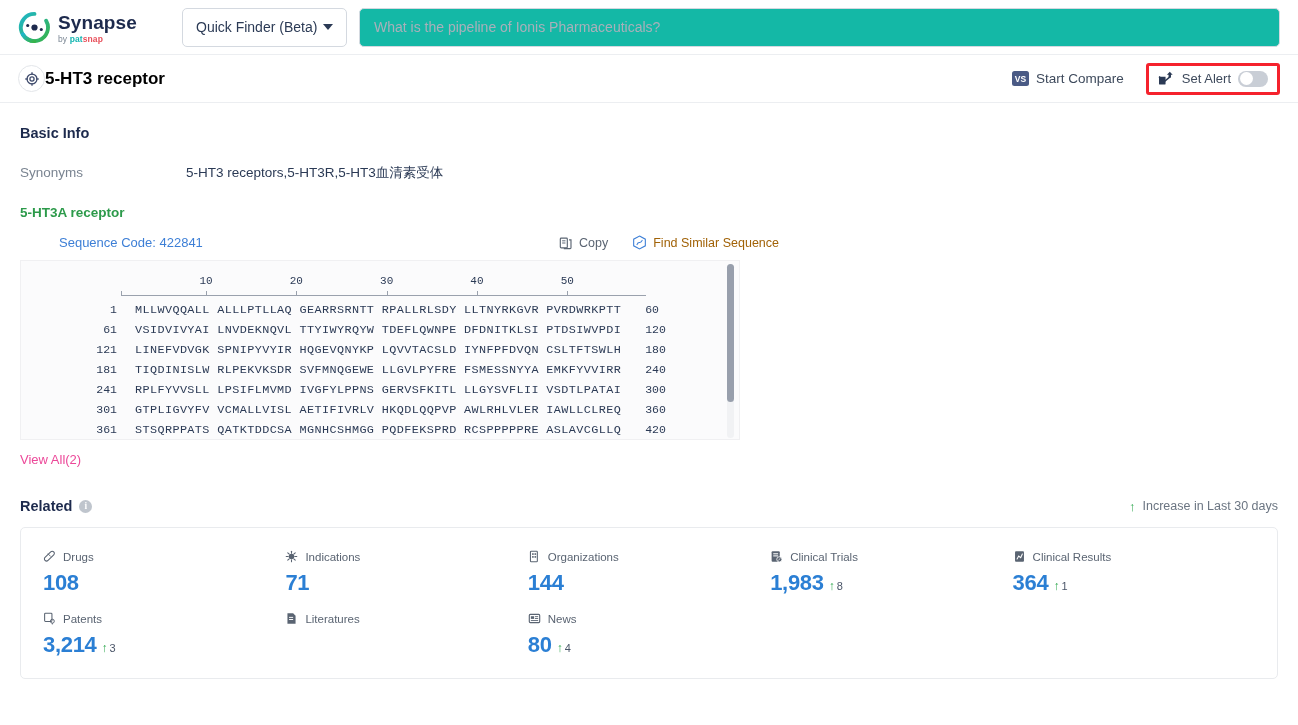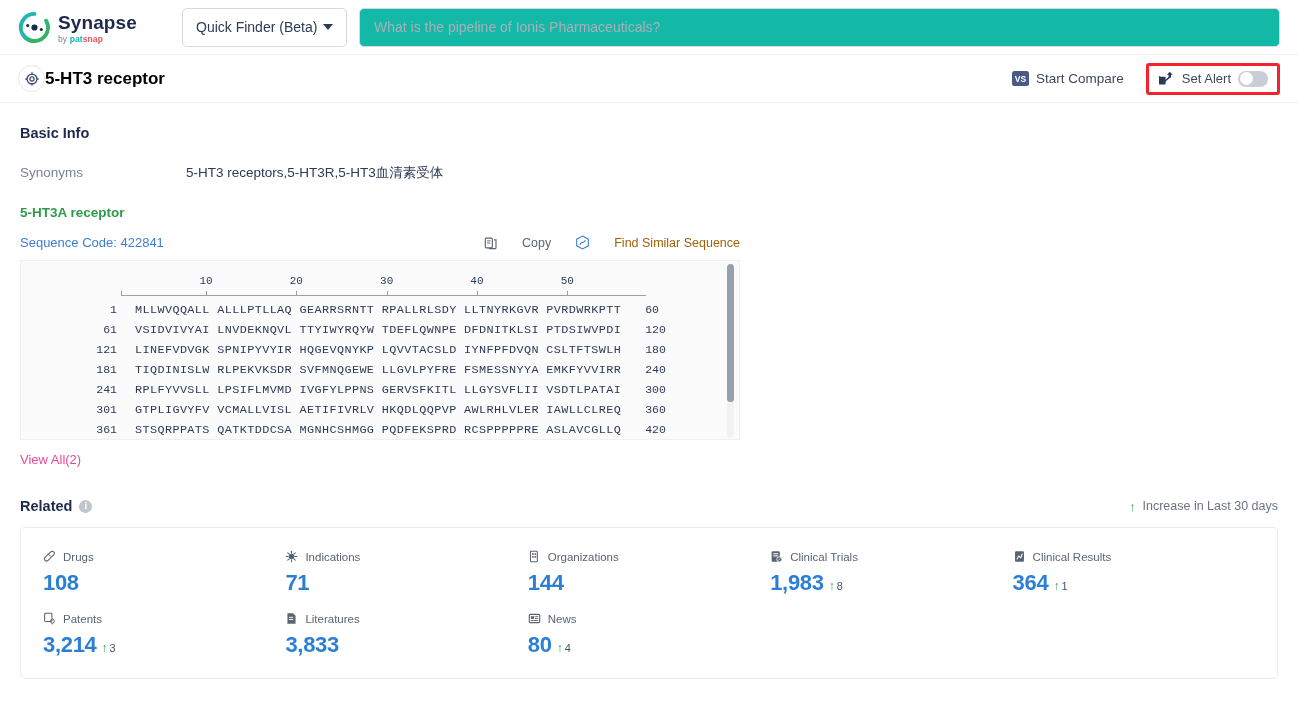--- a/index.html
+++ b/index.html
@@ -97,24 +97,24 @@
 
   
   .content { padding: 22px 20px 0 20px; }
   .section-head { font-size: 14.5px; font-weight: bold; color: #1d2a4d; }
 
   .row { display: flex; margin-top: 23px; }
   .row-label { width: 166px; flex: 0 0 166px; font-size: 13.5px; color: #7a8491; padding-top: 1px; }
   .row-value { font-size: 13.5px; color: #2b3a55; }
 
   .seq-name { font-size: 13.5px; font-weight: bold; color: #2c9a4a; }
-  .seq-code-line { display: flex; margin-top: 15px; }
+  .seq-code-line { display: flex; margin-top: 15px; margin-left: 39px; }
   .seq-code { font-size: 13px; color: #3d7fd6; cursor: pointer; }
   .seq-actions { margin-left: auto; display: flex; align-items: center; gap: 24px; }
-  .act { display: flex; align-items: center; gap: 24px; font-size: 12.5px; cursor: pointer; }
+  .act { display: flex; align-items: center; gap: 6px; font-size: 12.5px; cursor: pointer; }
   .act.copy { color: #5a6472; }
   .act.similar { color: #a16207; }
 
   .seq-panel {
     margin-top: 10px;
     width: 720px; height: 180px;
     background: #fbfbfc;
     border: 1px solid #f0f0f2;
     position: relative;
     overflow: hidden;
@@ -470,23 +470,20 @@
       <div class="stat-label">
         <span>
           <svg viewBox="0 0 16 16" width="13" height="13">
               <path d="M3 1.6 h7 l3 3 v9.8 H3 Z" fill="#5a6472"></path>
               <rect x="5" y="6" width="5" height="1.2" fill="#fff"></rect>
               <rect x="5" y="8.6" width="5" height="1.2" fill="#fff"></rect>
             </svg>
         </span>
         <span>Literatures</span>
       </div>
-      <div class="stat-value">
-        <span class="stat-num">3,833</span>
-      </div>
     </div>
 
     <div>
       <div class="stat-label">
         <span>
           <svg viewBox="0 0 16 16" width="13" height="13">
               <rect x="1.6" y="3" width="12.8" height="10" rx="1.2" fill="none" stroke="#5a6472" stroke-width="1.4"></rect>
               <rect x="3.5" y="5.2" width="4" height="3.3" fill="#5a6472"></rect>
               <rect x="8.5" y="5.2" width="4" height="1.1" fill="#5a6472"></rect>
               <rect x="8.5" y="7.4" width="4" height="1.1" fill="#5a6472"></rect>

